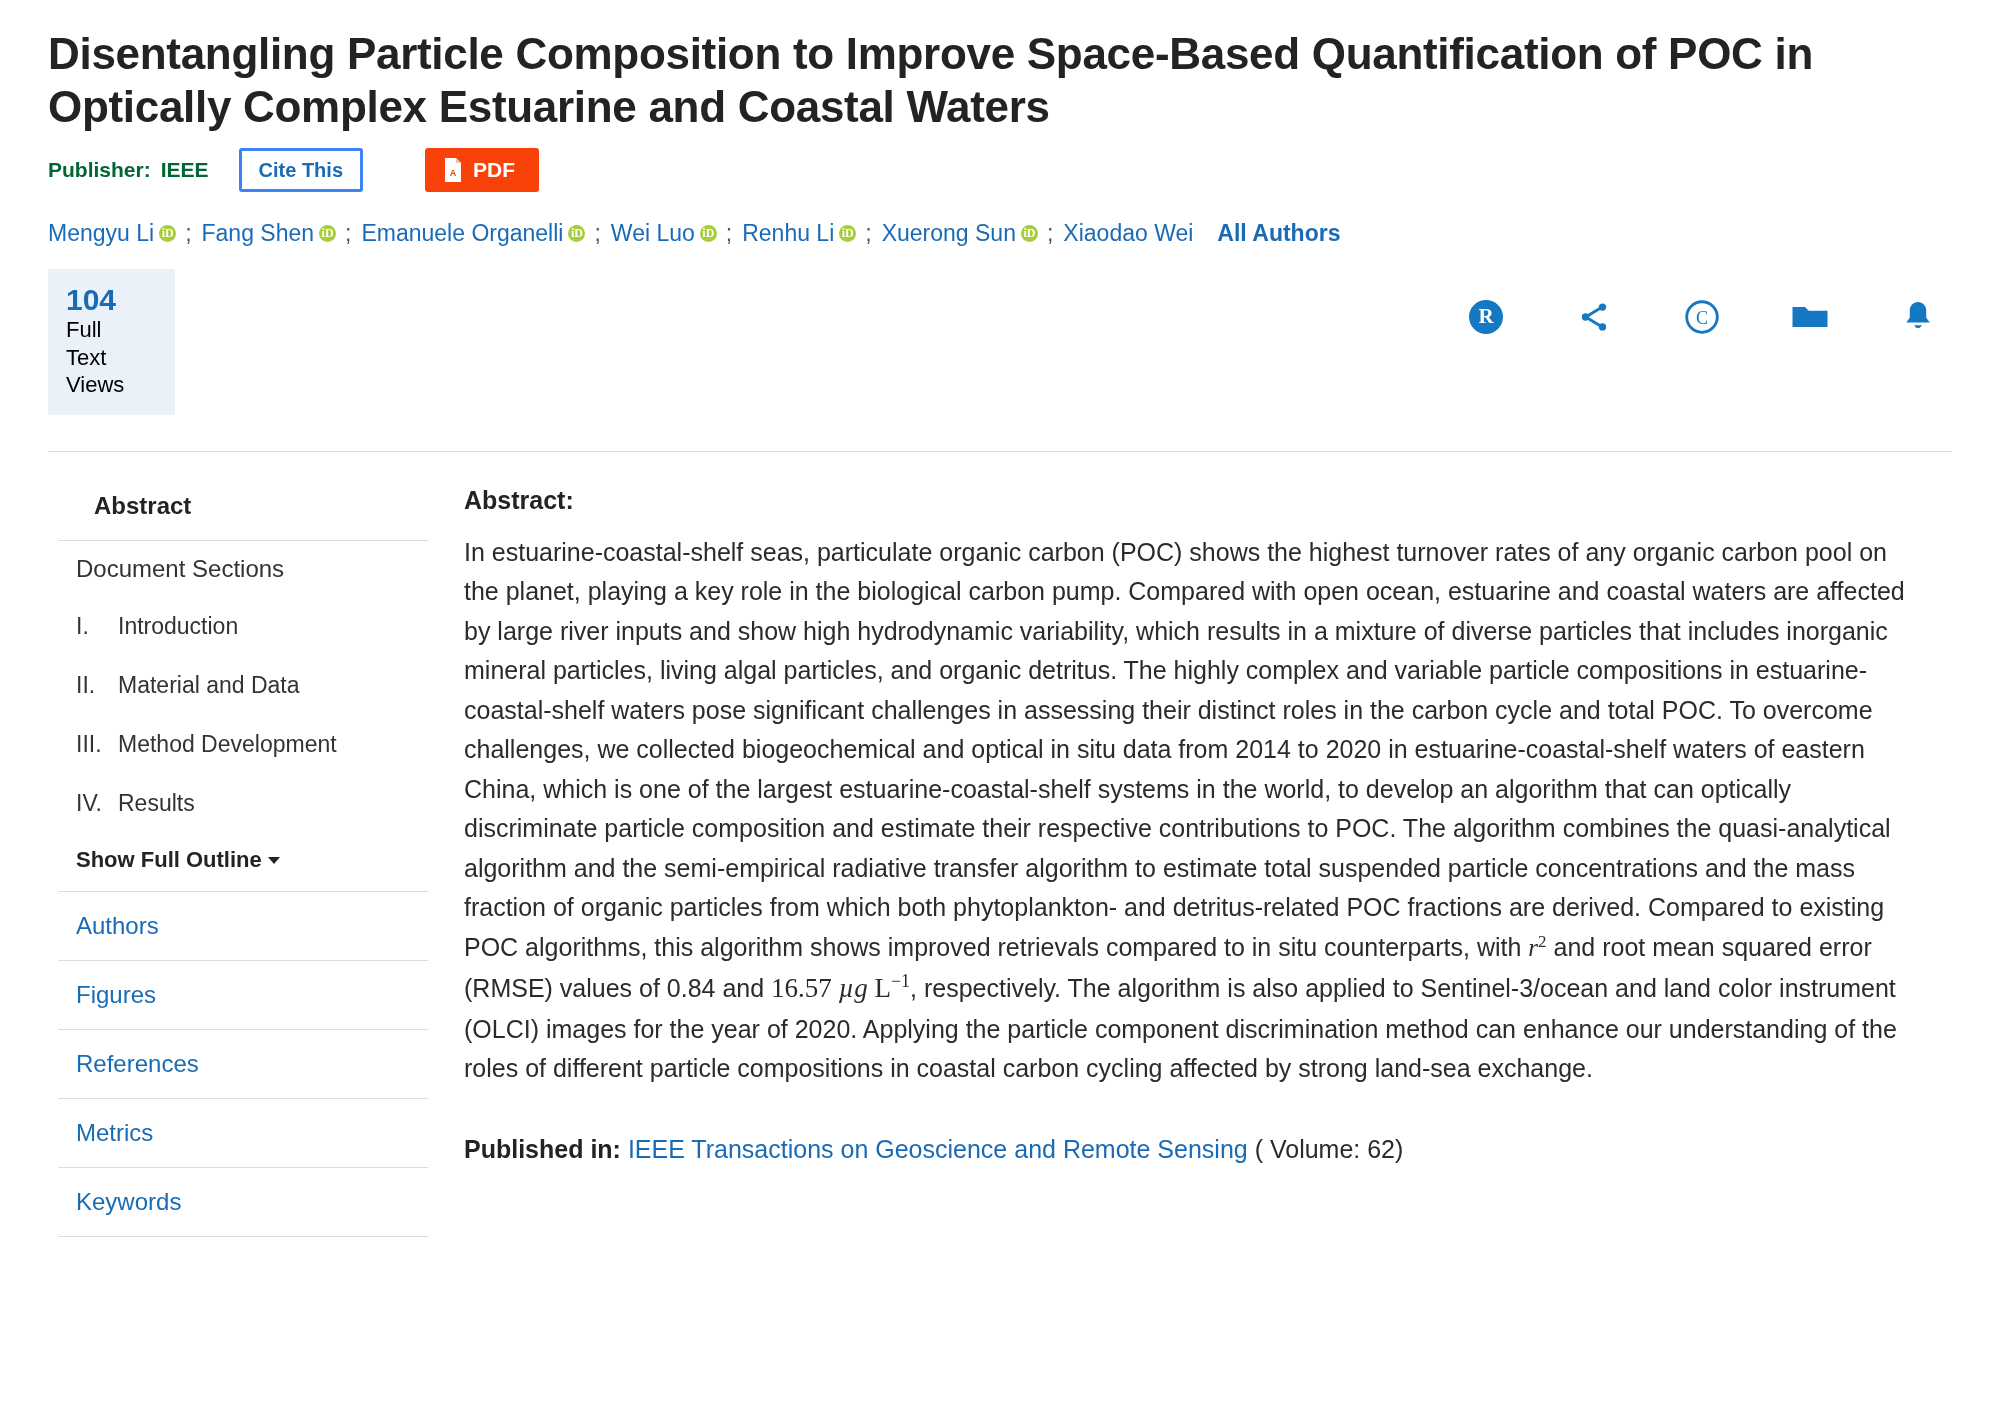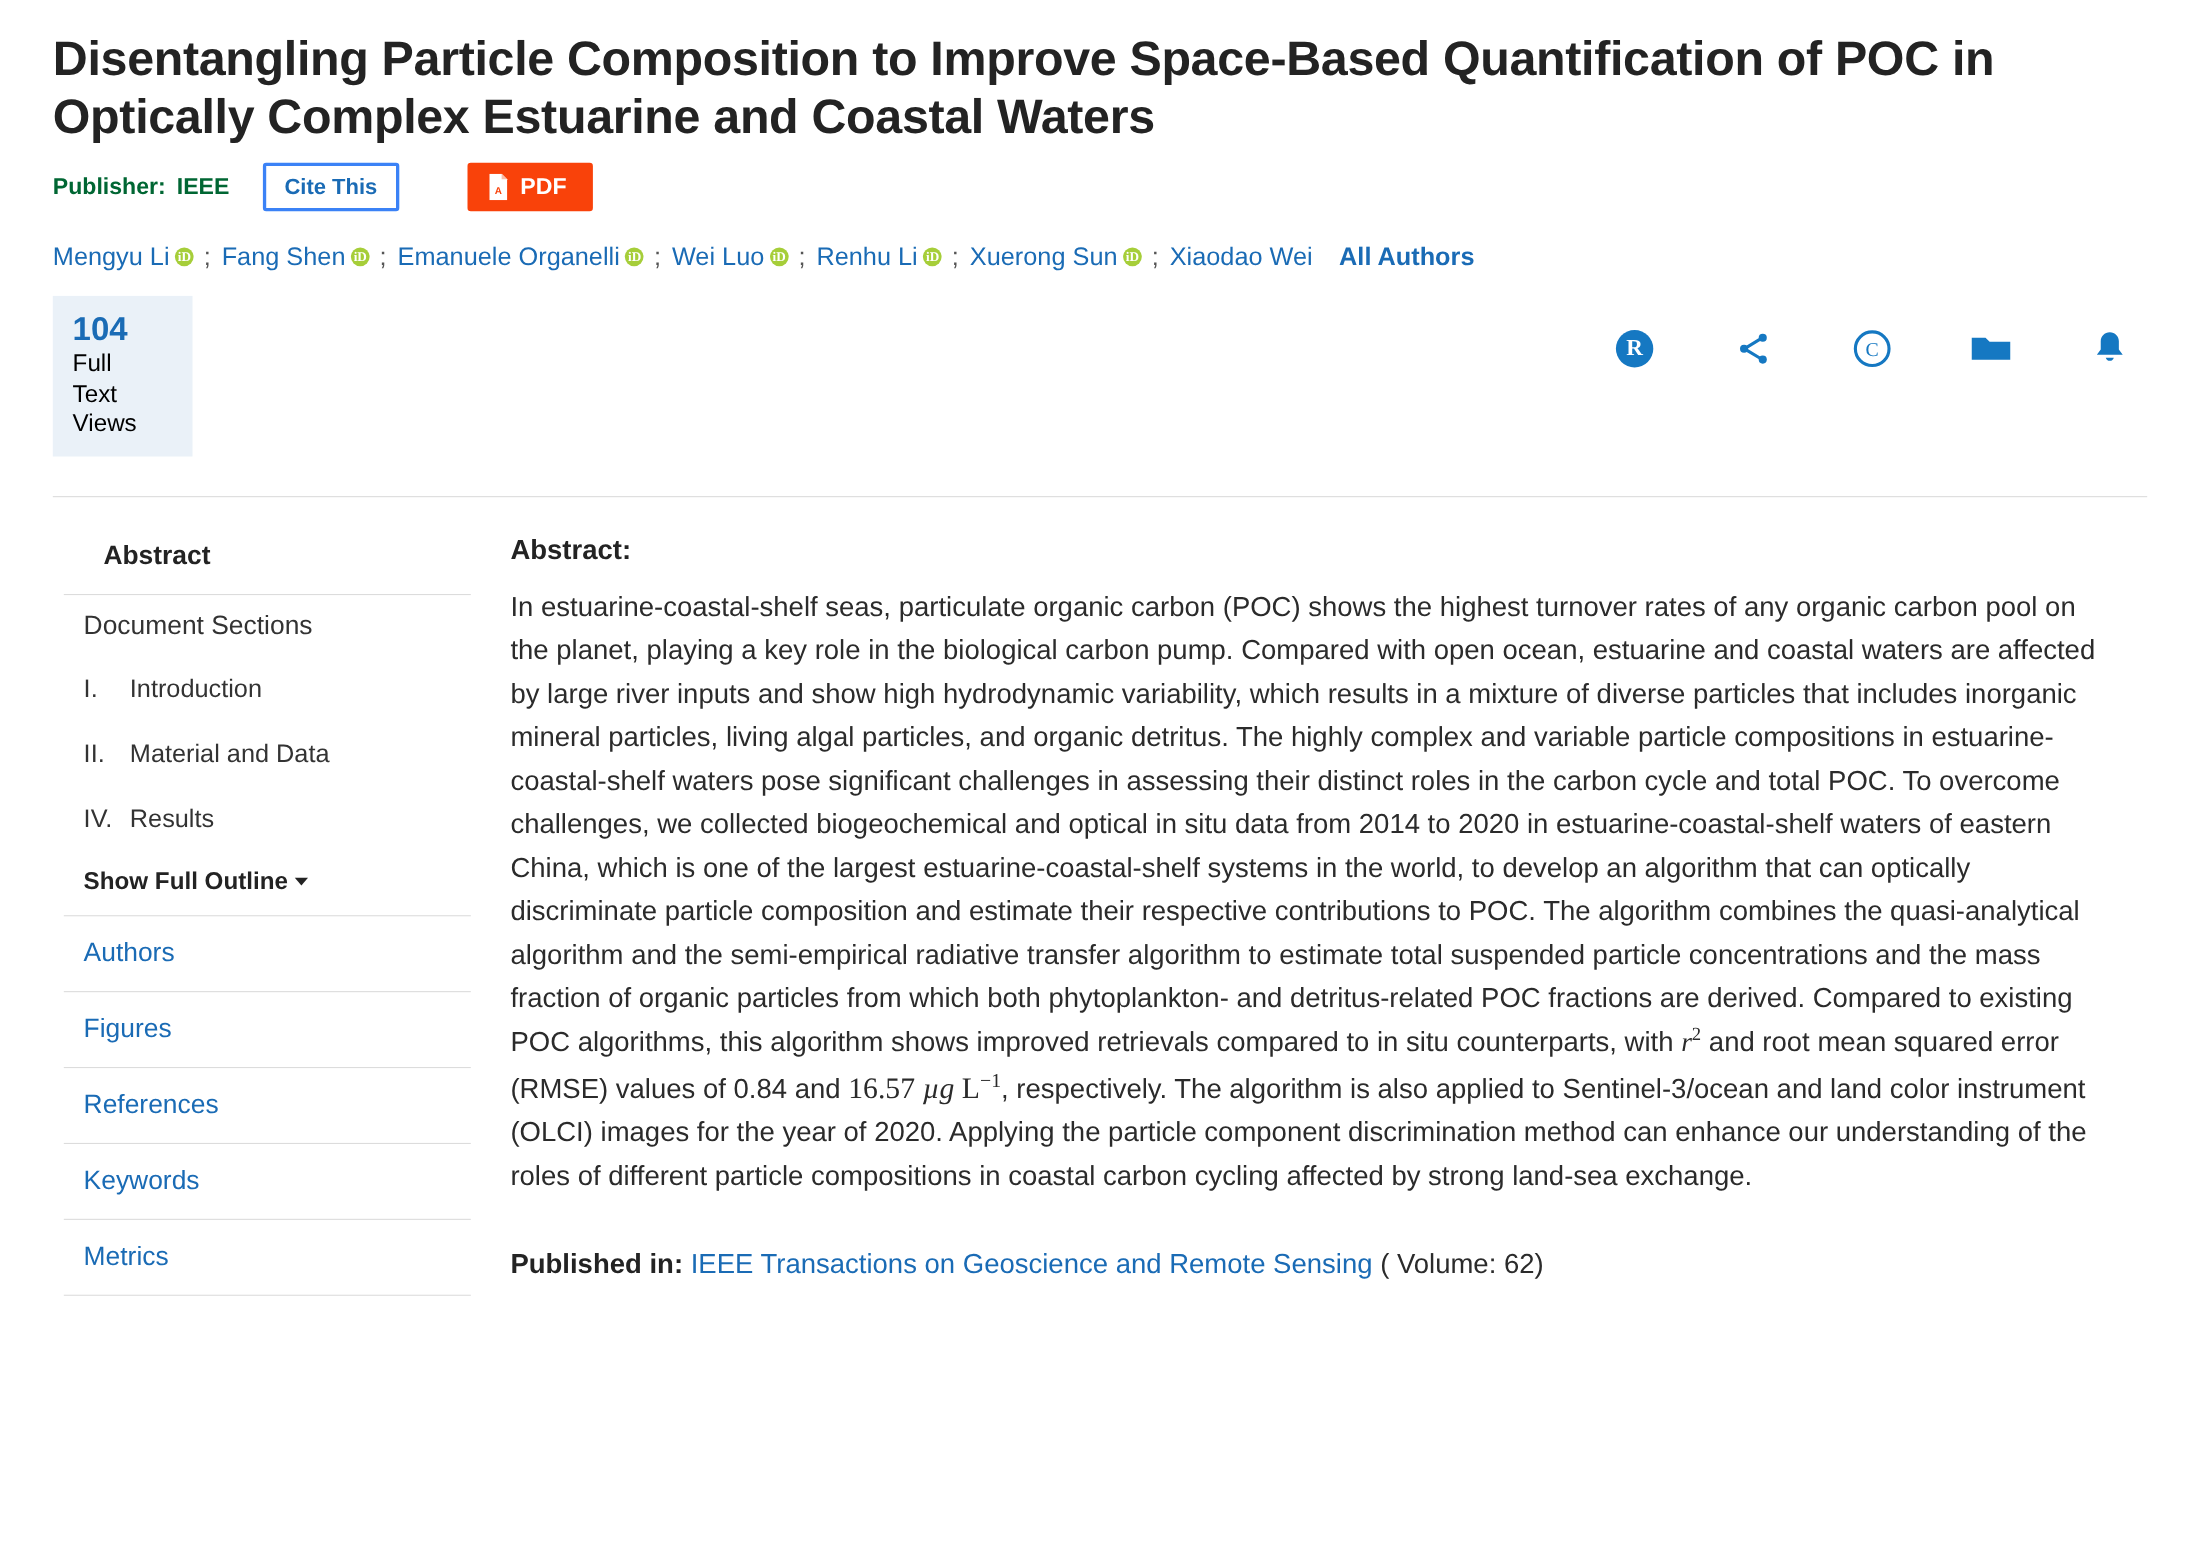--- a/index.html
+++ b/index.html
@@ -374,31 +374,34 @@
       <div class="side-head">Abstract</div>
       <hr class="divider">
       <div class="side-sub">Document Sections</div>
       <div class="side-item">
         <span class="num">I.</span><span>Introduction</span>
       </div>
       <div class="side-item">
         <span class="num">II.</span><span>Material and Data</span>
       </div>
       <div class="side-item">
+        <span class="num">III.</span><span>Method Development</span>
+      </div>
+      <div class="side-item">
         <span class="num">IV.</span><span>Results</span>
       </div>
       <div class="show-outline">
         <span>Show Full Outline</span><span class="caret"></span>
       </div>
       <div class="side-link-group">
         <div class="side-link">Authors</div>
         <div class="side-link">Figures</div>
         <div class="side-link">References</div>
+        <div class="side-link">Metrics</div>
         <div class="side-link">Keywords</div>
-        <div class="side-link">Metrics</div>
       </div>
     </div>
 
     <div class="main">
       <div class="abstract-head">Abstract:</div>
       <div class="abstract-body">
         <span>In estuarine-coastal-shelf seas, particulate organic carbon (POC) shows the highest turnover rates of any organic carbon pool on the planet, playing a key role in the biological carbon pump. Compared with open ocean, estuarine and coastal waters are affected by large river inputs and show high hydrodynamic variability, which results in a mixture of diverse particles that includes inorganic mineral particles, living algal particles, and organic detritus. The highly complex and variable particle compositions in estuarine-coastal-shelf waters pose significant challenges in assessing their distinct roles in the carbon cycle and total POC. To overcome challenges, we collected biogeochemical and optical in situ data from 2014 to 2020 in estuarine-coastal-shelf waters of eastern China, which is one of the largest estuarine-coastal-shelf systems in the world, to develop an algorithm that can optically discriminate particle composition and estimate their respective contributions to POC. The algorithm combines the quasi-analytical algorithm and the semi-empirical radiative transfer algorithm to estimate total suspended particle concentrations and the mass fraction of organic particles from which both phytoplankton- and detritus-related POC fractions are derived. Compared to existing POC algorithms, this algorithm shows improved retrievals compared to in situ counterparts, with </span><span class="mathvar">r<sup>2</sup></span><span> and root mean squared error (RMSE) values of 0.84 and </span><span class="mathnum">16.57&nbsp;<span class="unit">µg</span>&nbsp;L<sup>−1</sup></span><span>, respectively. The algorithm is also applied to Sentinel-3/ocean and land color instrument (OLCI) images for the year of 2020. Applying the particle component discrimination method can enhance our understanding of the roles of different particle compositions in coastal carbon cycling affected by strong land-sea exchange.</span>
       </div>
 
       <div class="published">

